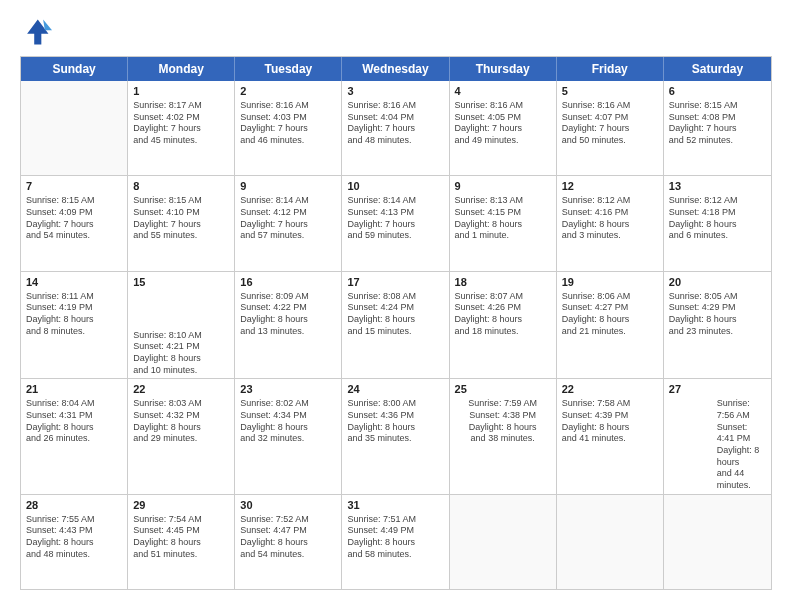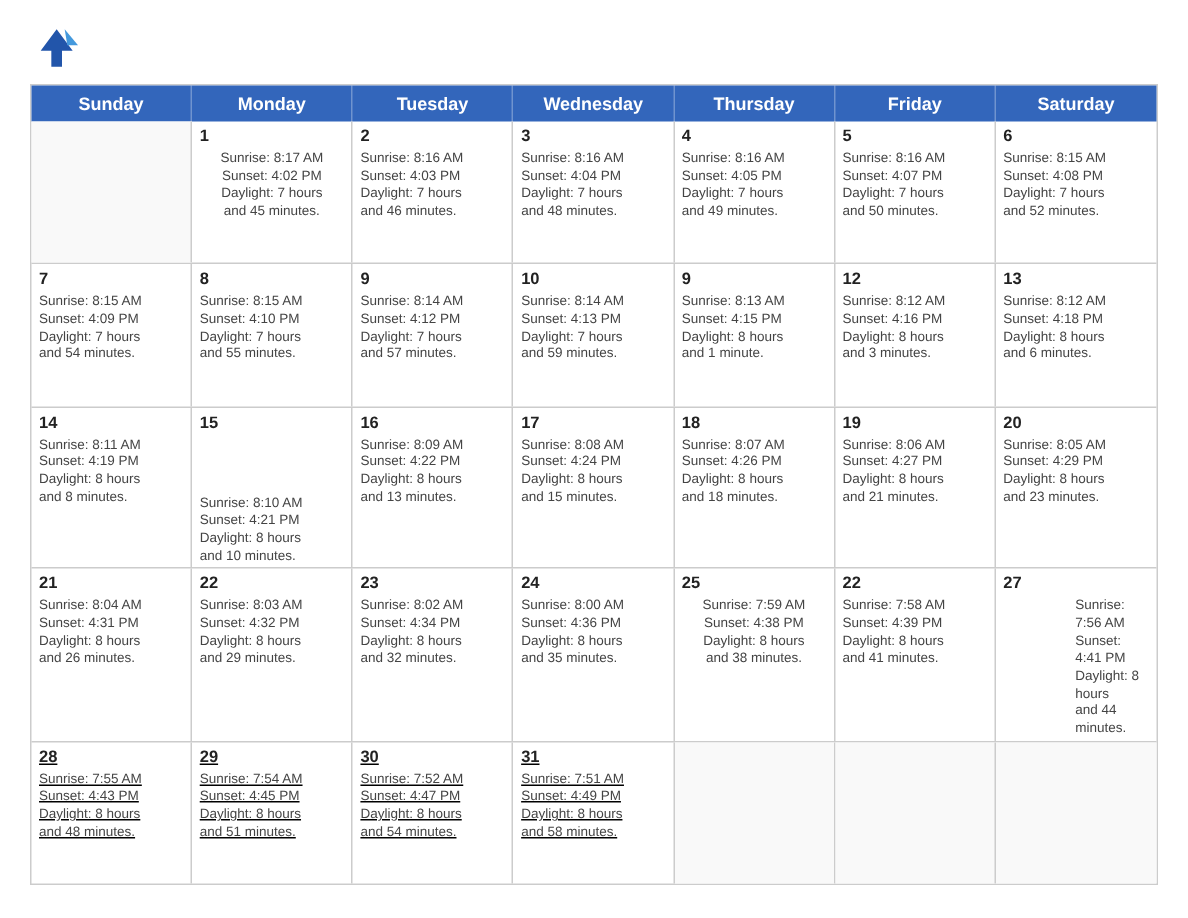--- a/index.html
+++ b/index.html
@@ -83,21 +83,21 @@
       flex: 1;
       display: flex;
       flex-direction: column;
     }
     .cal-row {
       display: grid;
       grid-template-columns: repeat(7, 1fr);
       flex: 1;
       border-bottom: 1px solid #ccc;
     }
-    .cal-row:last-child { border-bottom: none; text-decoration: underline; }
+    .cal-row:last-child { border-bottom: none; }
     .cal-cell {
       border-right: 1px solid #ccc;
       padding: 3px 5px 2px 5px;
       font-size: 9.5px;
       color: #333;
       line-height: 1.35;
       vertical-align: top;
       min-height: 0;
     }
     .cal-cell:last-child { border-right: none; }
@@ -144,21 +144,21 @@
         <div class="cal-header-cell">Wednesday</div>
         <div class="cal-header-cell">Thursday</div>
         <div class="cal-header-cell">Friday</div>
         <div class="cal-header-cell">Saturday</div>
       </div>
     <div class="cal-body">
     <div class="cal-row">
           <div class="cal-cell empty"></div>
           <div class="cal-cell">
             <span class="day-num">1</span>
-            <div class="day-info" style="white-space: pre-line; text-align: center;">Sunrise: 8:17 AM
+            <div class="day-info" style="white-space: pre-line;">Sunrise: 8:17 AM
 Sunset: 4:02 PM
 Daylight: 7 hours
 and 45 minutes.</div>
           </div>
           <div class="cal-cell">
             <span class="day-num">2</span>
             <div class="day-info" style="white-space: pre-line;">Sunrise: 8:16 AM
 Sunset: 4:03 PM
 Daylight: 7 hours
 and 46 minutes.</div>

